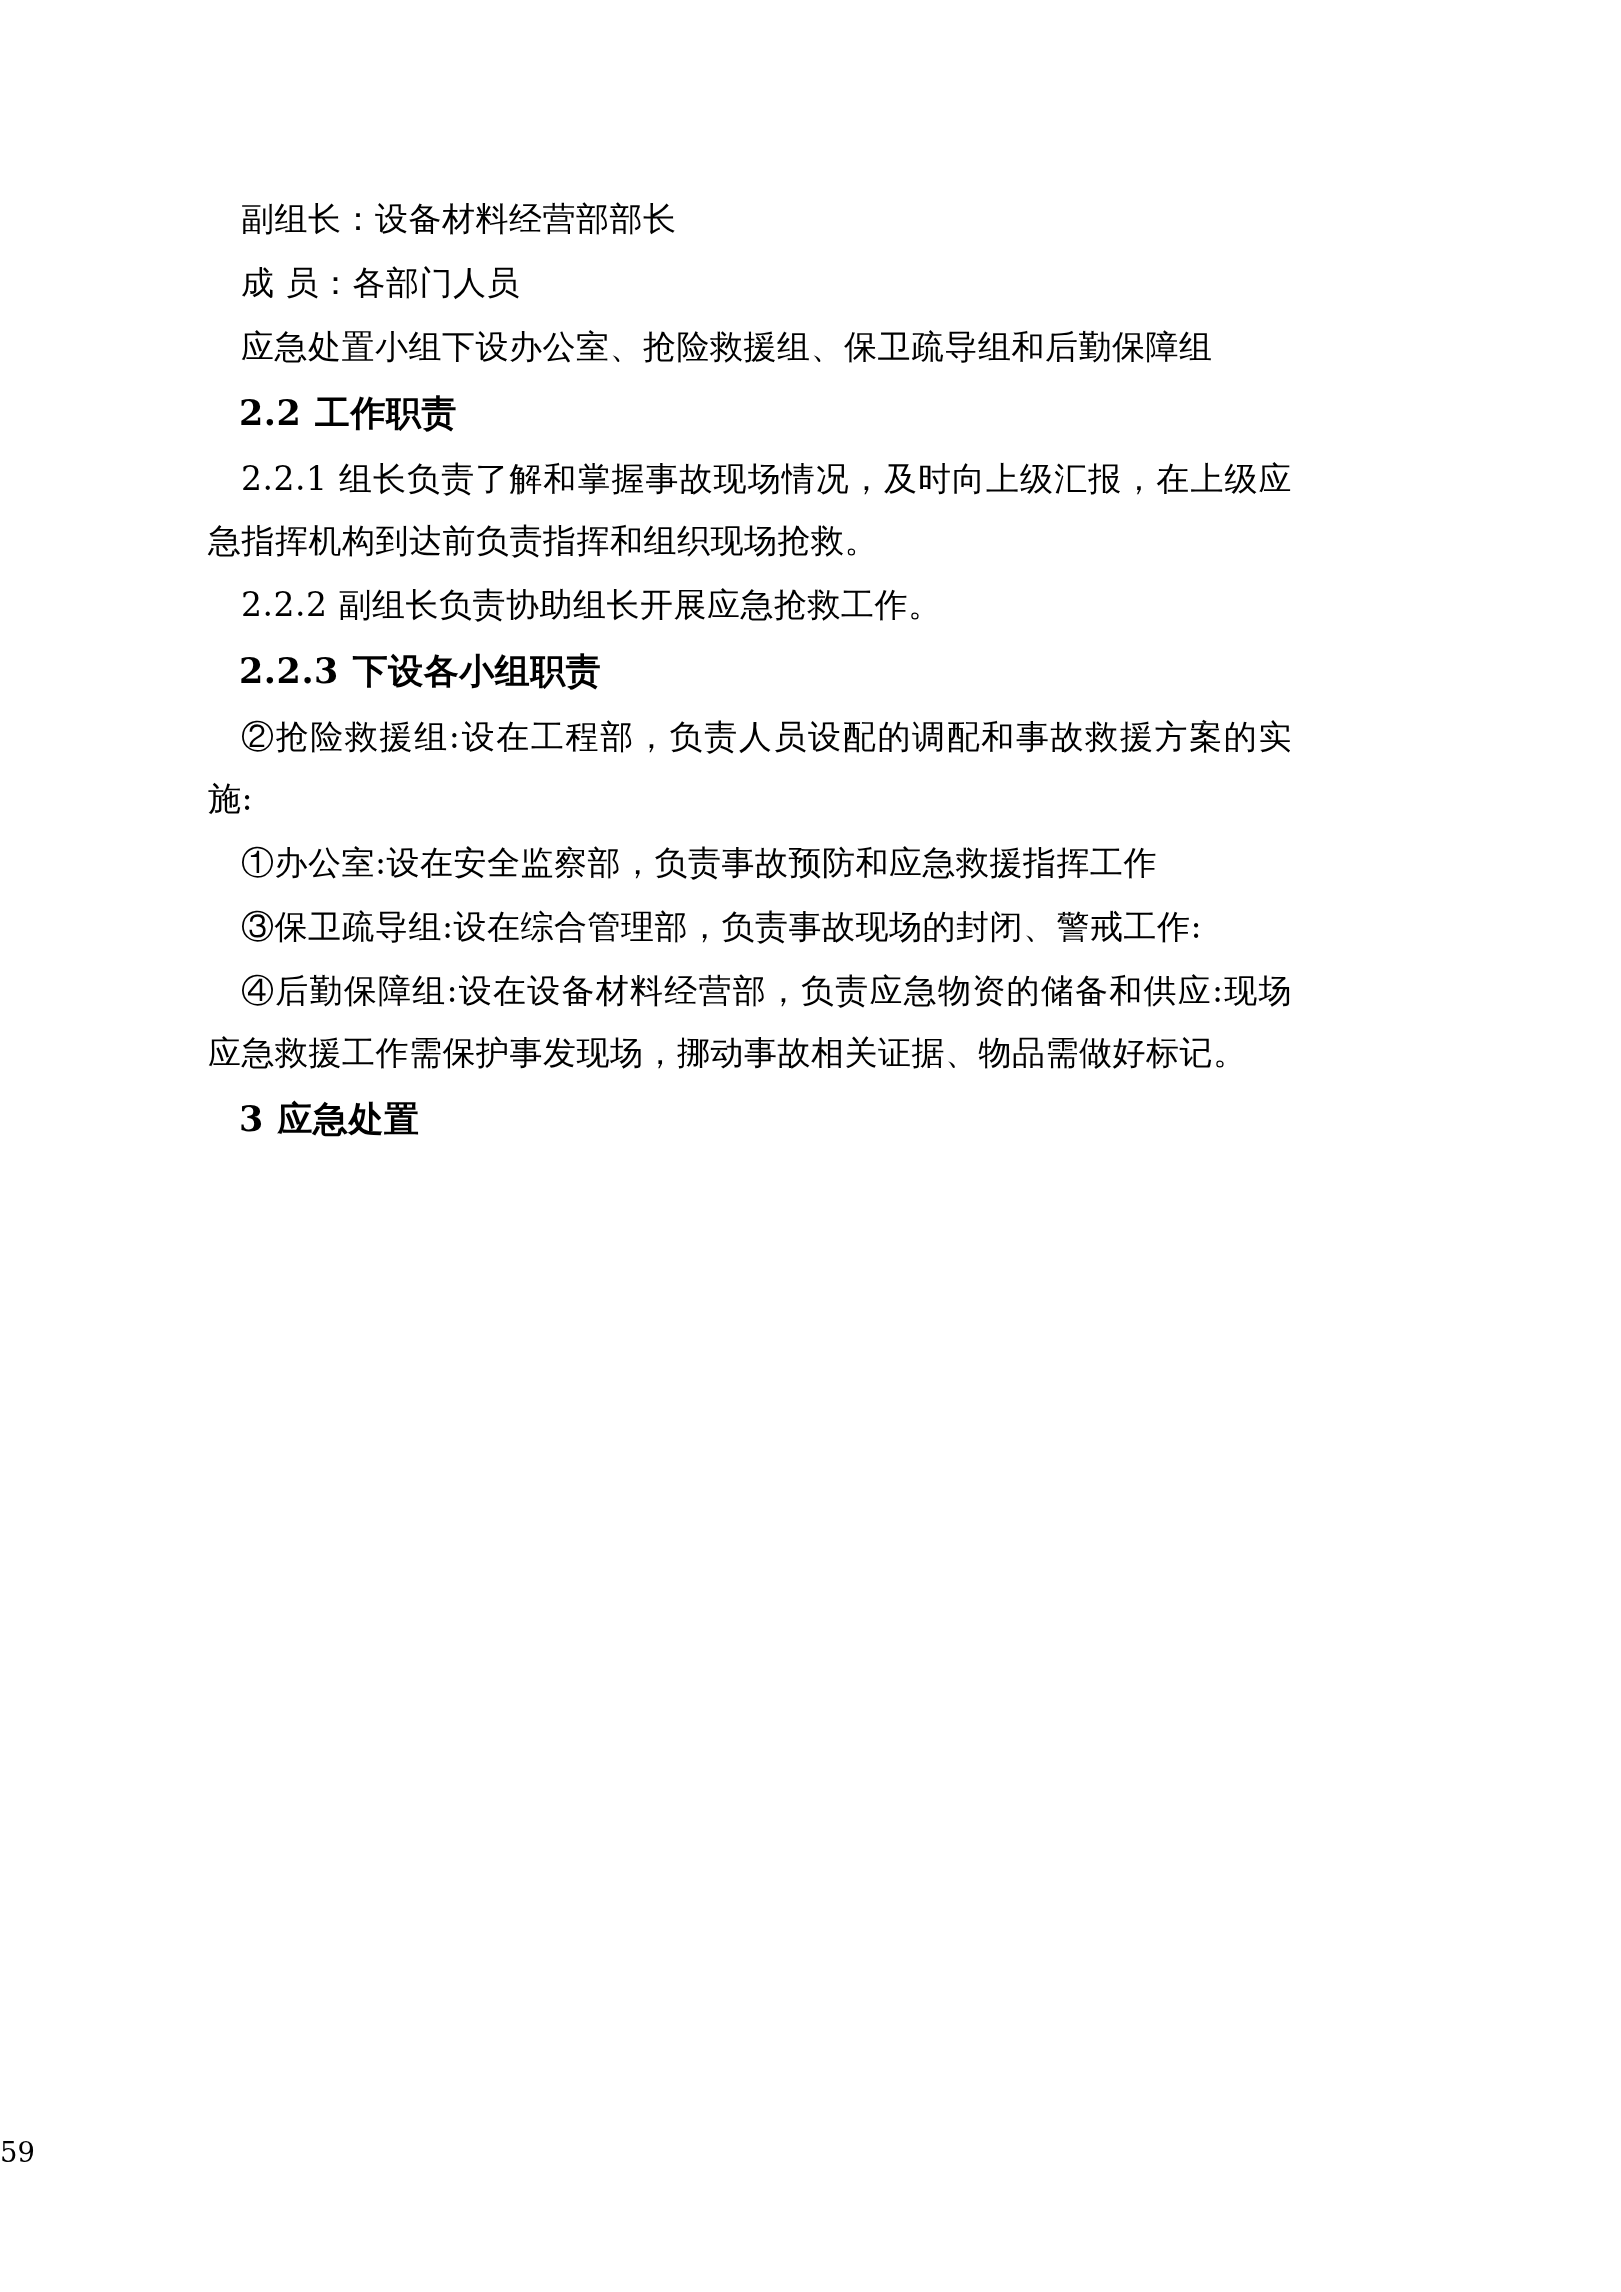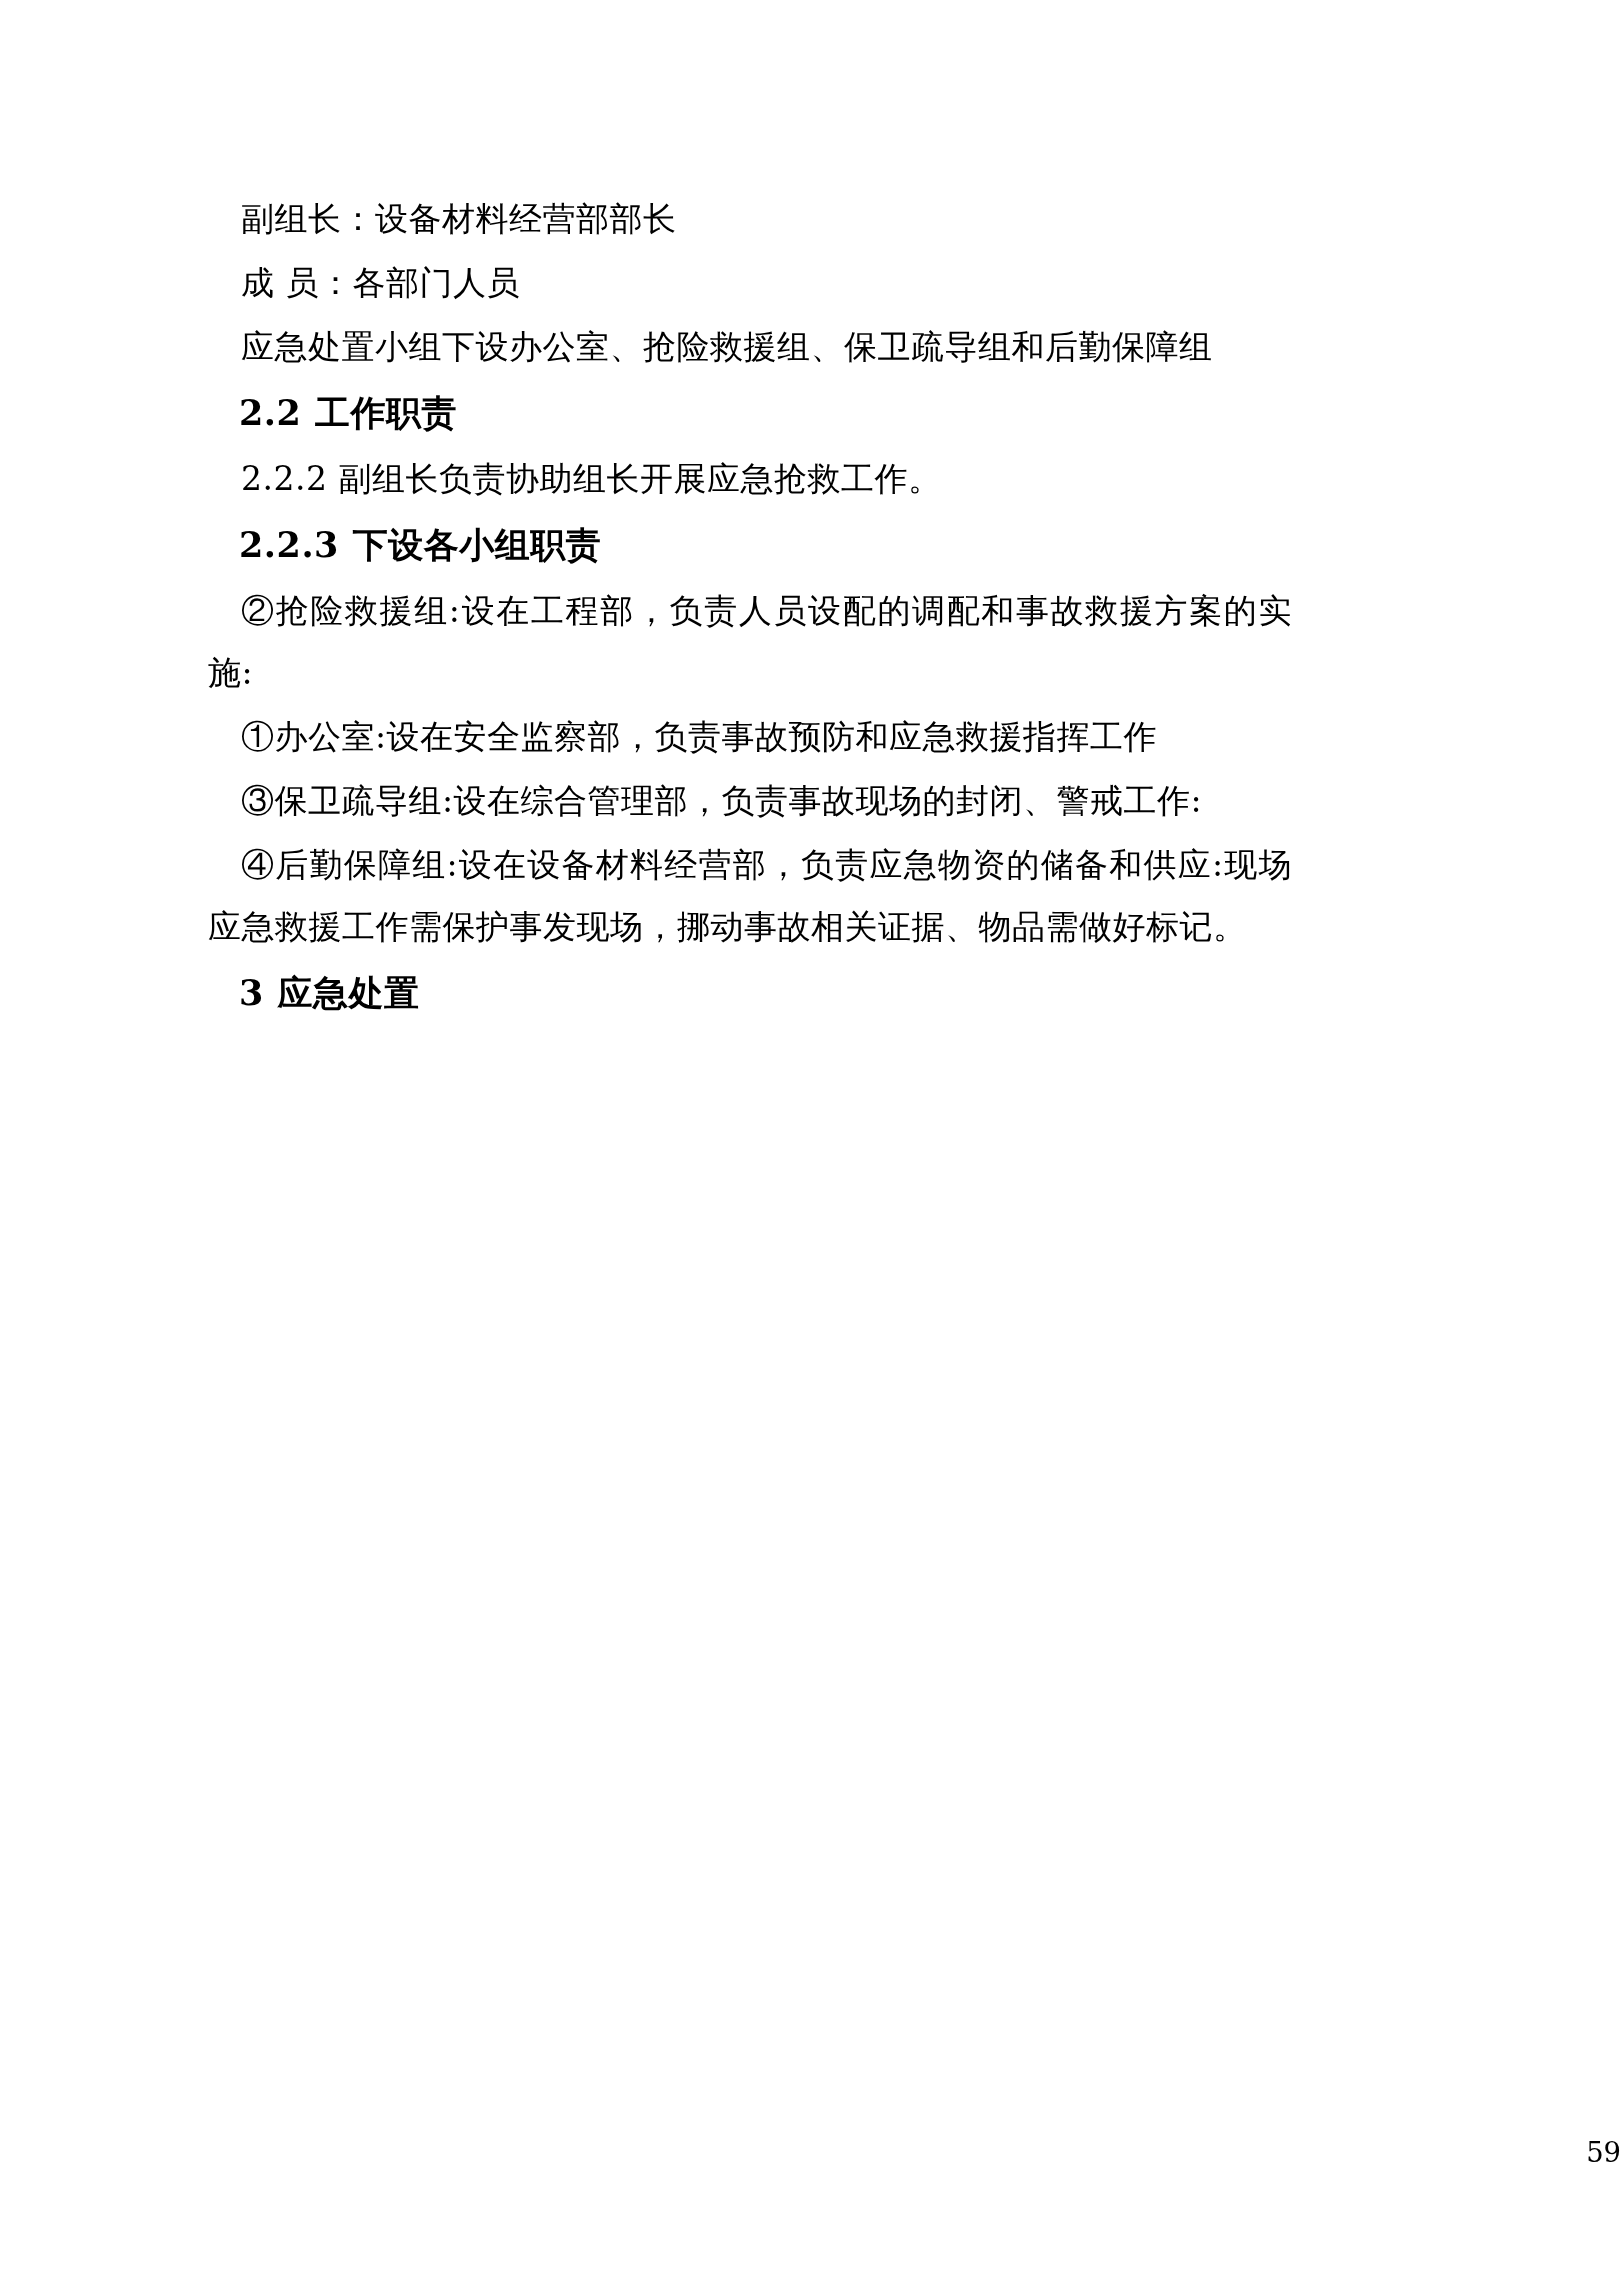--- a/index.html
+++ b/index.html
@@ -48,39 +48,40 @@
     letter-spacing: 0.5px;
   }
   .heading .num {
     margin-right: 13.7px;
   }
   .page-number {
     position: absolute;
     bottom: 125px;
     left: 0;
     width: 100%;
-    text-align: right;
+    text-align: left;
     font-size: 27.4px;
     font-family: "DejaVu Serif", "Liberation Serif", serif;
   }
 </style>
 </head>
 <body>
 
 <div class="page">
   <div class="doc-body">
 
     <p class="indent-half">副组长：设备材料经营部部长</p>
     <p class="indent-half">成 员：各部门人员</p>
     <p class="indent-half">应急处置小组下设办公室、抢险救援组、保卫疏导组和后勤保障组</p>
 
     <div class="heading">
       <span class="num">2.2</span><span>工作职责</span>
     </div>
 
+    <p class="indent-half">2.2.1 组长负责了解和掌握事故现场情况，及时向上级汇报，在上级应急指挥机构到达前负责指挥和组织现场抢救。</p>
     <p class="indent-half">2.2.2 副组长负责协助组长开展应急抢救工作。</p>
 
     <div class="heading">
       <span class="num">2.2.3</span><span>下设各小组职责</span>
     </div>
 
     <p class="indent-half">②抢险救援组:设在工程部，负责人员设配的调配和事故救援方案的实施:</p>
     <p class="indent-half">①办公室:设在安全监察部，负责事故预防和应急救援指挥工作</p>
     <p class="indent-half">③保卫疏导组:设在综合管理部，负责事故现场的封闭、警戒工作:</p>
     <p class="indent-half">④后勤保障组:设在设备材料经营部，负责应急物资的储备和供应:现场应急救援工作需保护事发现场，挪动事故相关证据、物品需做好标记。</p>

